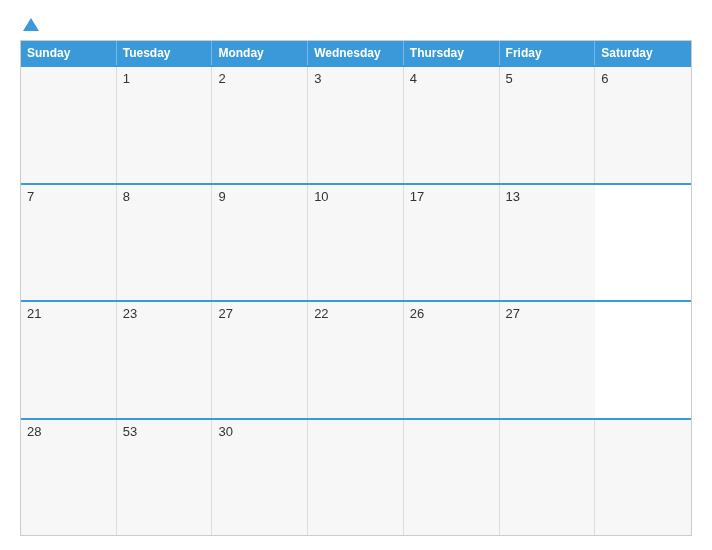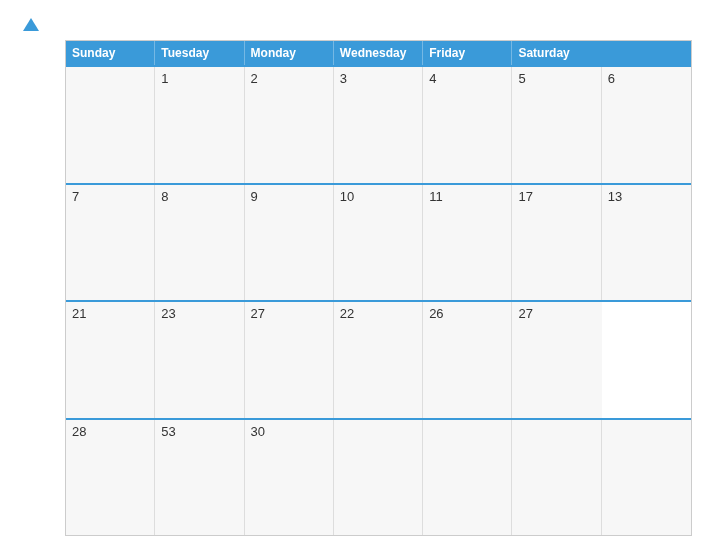--- a/index.html
+++ b/index.html
@@ -66,21 +66,20 @@
       color: #333;
       text-align: right;
       padding-top: 4px;
       min-width: 90px;
     }
     .calendar {
       flex: 1;
       display: flex;
       flex-direction: column;
       border: 1px solid #ccc;
-      margin-left: 45px;
     }
     .cal-header-row {
       display: grid;
       grid-template-columns: repeat(7, 1fr);
       background: #3a9ad9;
     }
     .cal-header-cell {
       color: #fff;
       font-size: 12px;
       font-weight: bold;
@@ -139,39 +138,39 @@
       <div class="main-title"></div>
     </div>
     <div class="region-label"></div>
   </div>
   <div class="calendar">
     <div class="cal-header-row">
     <div class="cal-header-cell">Sunday</div>
         <div class="cal-header-cell">Tuesday</div>
         <div class="cal-header-cell">Monday</div>
         <div class="cal-header-cell">Wednesday</div>
+        <div class="cal-header-cell">Thursday</div>
         <div class="cal-header-cell">Friday</div>
         <div class="cal-header-cell">Saturday</div>
       </div>
     <div class="cal-body">
     <div class="cal-week">
           <div class="cal-cell empty"></div>
           <div class="cal-cell"><span class="day-num">1</span></div>
           <div class="cal-cell"><span class="day-num">2</span></div>
           <div class="cal-cell"><span class="day-num">3</span></div>
           <div class="cal-cell"><span class="day-num">4</span></div>
           <div class="cal-cell"><span class="day-num">5</span></div>
           <div class="cal-cell"><span class="day-num">6</span></div>
         </div>
         <div class="cal-week">
           <div class="cal-cell"><span class="day-num">7</span></div>
           <div class="cal-cell"><span class="day-num">8</span></div>
           <div class="cal-cell"><span class="day-num">9</span></div>
           <div class="cal-cell"><span class="day-num">10</span></div>
-          <div class="cal-cell"><span class="day-num">11</span></div>
           <div class="cal-cell"><span class="day-num">17</span></div>
           <div class="cal-cell"><span class="day-num">13</span></div>
         </div>
         <div class="cal-week">
           <div class="cal-cell"><span class="day-num">21</span></div>
           <div class="cal-cell"><span class="day-num">23</span></div>
           <div class="cal-cell"><span class="day-num">27</span></div>
           <div class="cal-cell"><span class="day-num">22</span></div>
           <div class="cal-cell"><span class="day-num">26</span></div>
           <div class="cal-cell"><span class="day-num">27</span></div>

